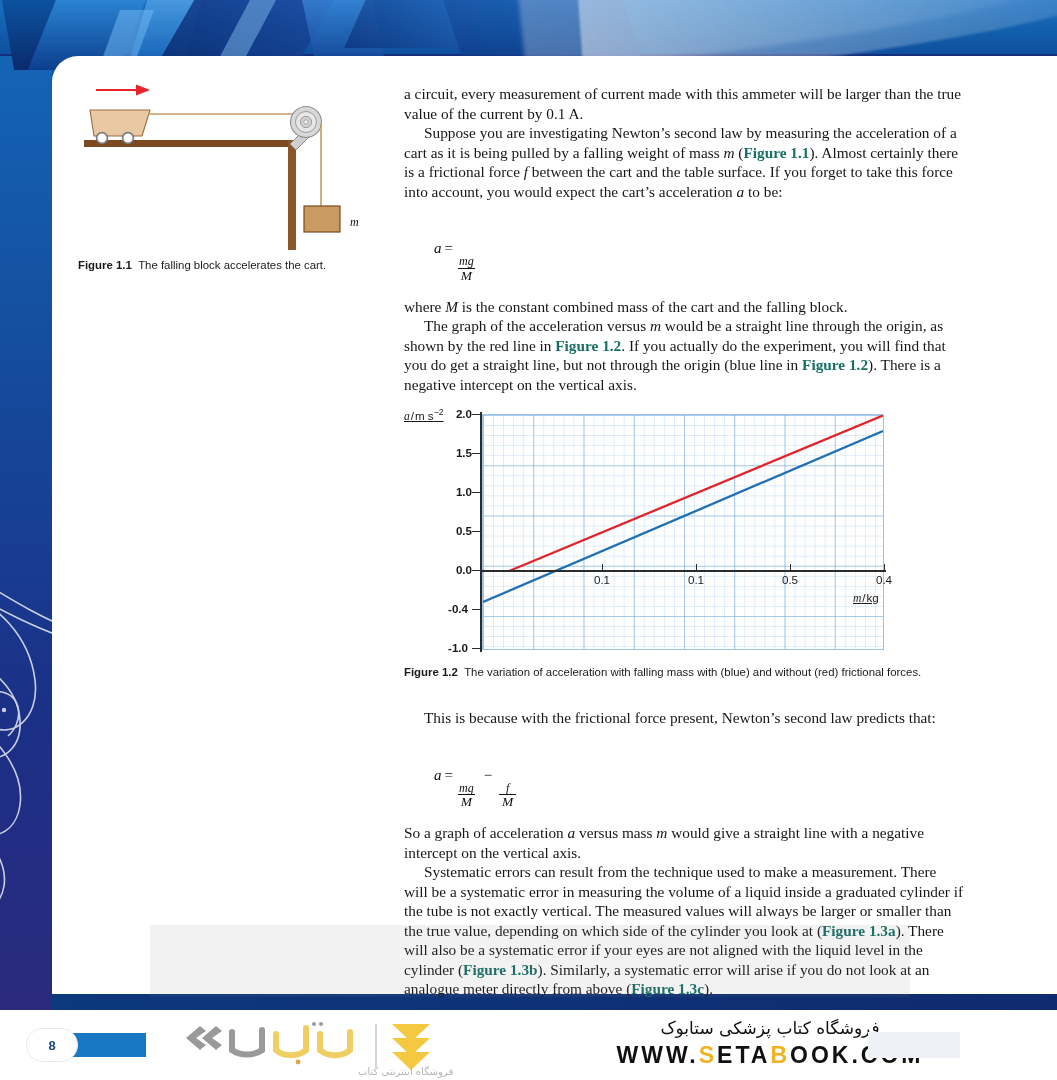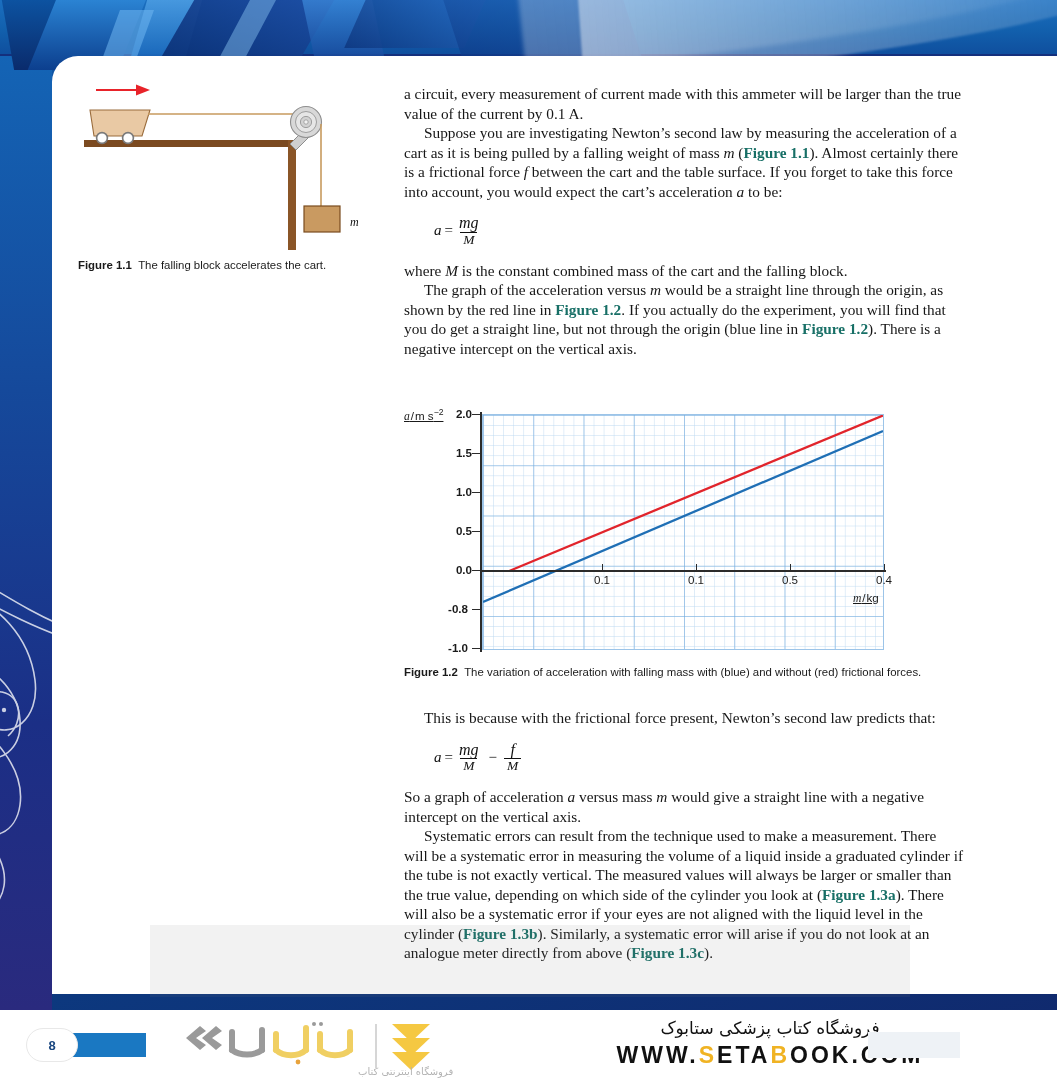--- a/index.html
+++ b/index.html
@@ -65,21 +65,21 @@
     color:#161616; text-align:left; margin:0;
   }
   .para.ind { text-indent:20px; }
   .xref { color:#176f66; }
   .xref b { font-weight:bold; }
   i { font-style:italic; }
 
   
   .eq { margin:14px 0 14px 30px; font-family:"Liberation Serif", serif; font-size:15px; color:#111; display:flex; align-items:center; gap:3px; }
   .frac { display:inline-flex; flex-direction:column; align-items:center; vertical-align:middle; line-height:1.05; }
-  .frac .num { font-style:italic; font-size:16px; padding:0 3px; }
+  .frac .num { font-style:italic; font-size:12px; padding:0 3px;margin-top:40px; }
   .frac .den { font-style:italic; font-size:13.5px; padding:0 3px; border-top:1px solid #111; }
 
   
   #fig12-block { position:absolute; left:352px; top:345px; width:600px; }
   #graph { position:relative; width:530px; height:258px; }
   #plot {
     position:absolute; left:78px; top:13px; width:402px; height:236px;
     border:1px solid #9cc4e8; background:#ffffff;
   }
   .axis-v { position:absolute; left:76px; top:11px; width:1.6px; height:240px; background:#2b2b2b; }
@@ -238,21 +238,21 @@
       <div class="ylab" style="left:22px; top:6px;">2.0</div>
       <div class="ytick" style="top:52px;"></div>
       <div class="ylab" style="left:22px; top:45px;">1.5</div>
       <div class="ytick" style="top:91px;"></div>
       <div class="ylab" style="left:22px; top:84px;">1.0</div>
       <div class="ytick" style="top:130px;"></div>
       <div class="ylab" style="left:22px; top:123px;">0.5</div>
       <div class="ytick" style="top:169px;"></div>
       <div class="ylab" style="left:22px; top:162px;">0.0</div>
       <div class="ytick" style="top:208px;"></div>
-      <div class="ylab" style="left:18px; top:201px;">-0.8</div>
+      <div class="ylab" style="left:18px; top:201px;">-0.4</div>
       <div class="ytick" style="top:247px;"></div>
       <div class="ylab" style="left:18px; top:240px;">-1.0</div>
 
       <div class="xtick" style="left:198px;"></div>
       <div class="xlab" style="left:181px;">0.1</div>
       <div class="xtick" style="left:292px;"></div>
       <div class="xlab" style="left:275px;">0.1</div>
       <div class="xtick" style="left:386px;"></div>
       <div class="xlab" style="left:369px;">0.5</div>
       <div class="xtick" style="left:480px;"></div>

